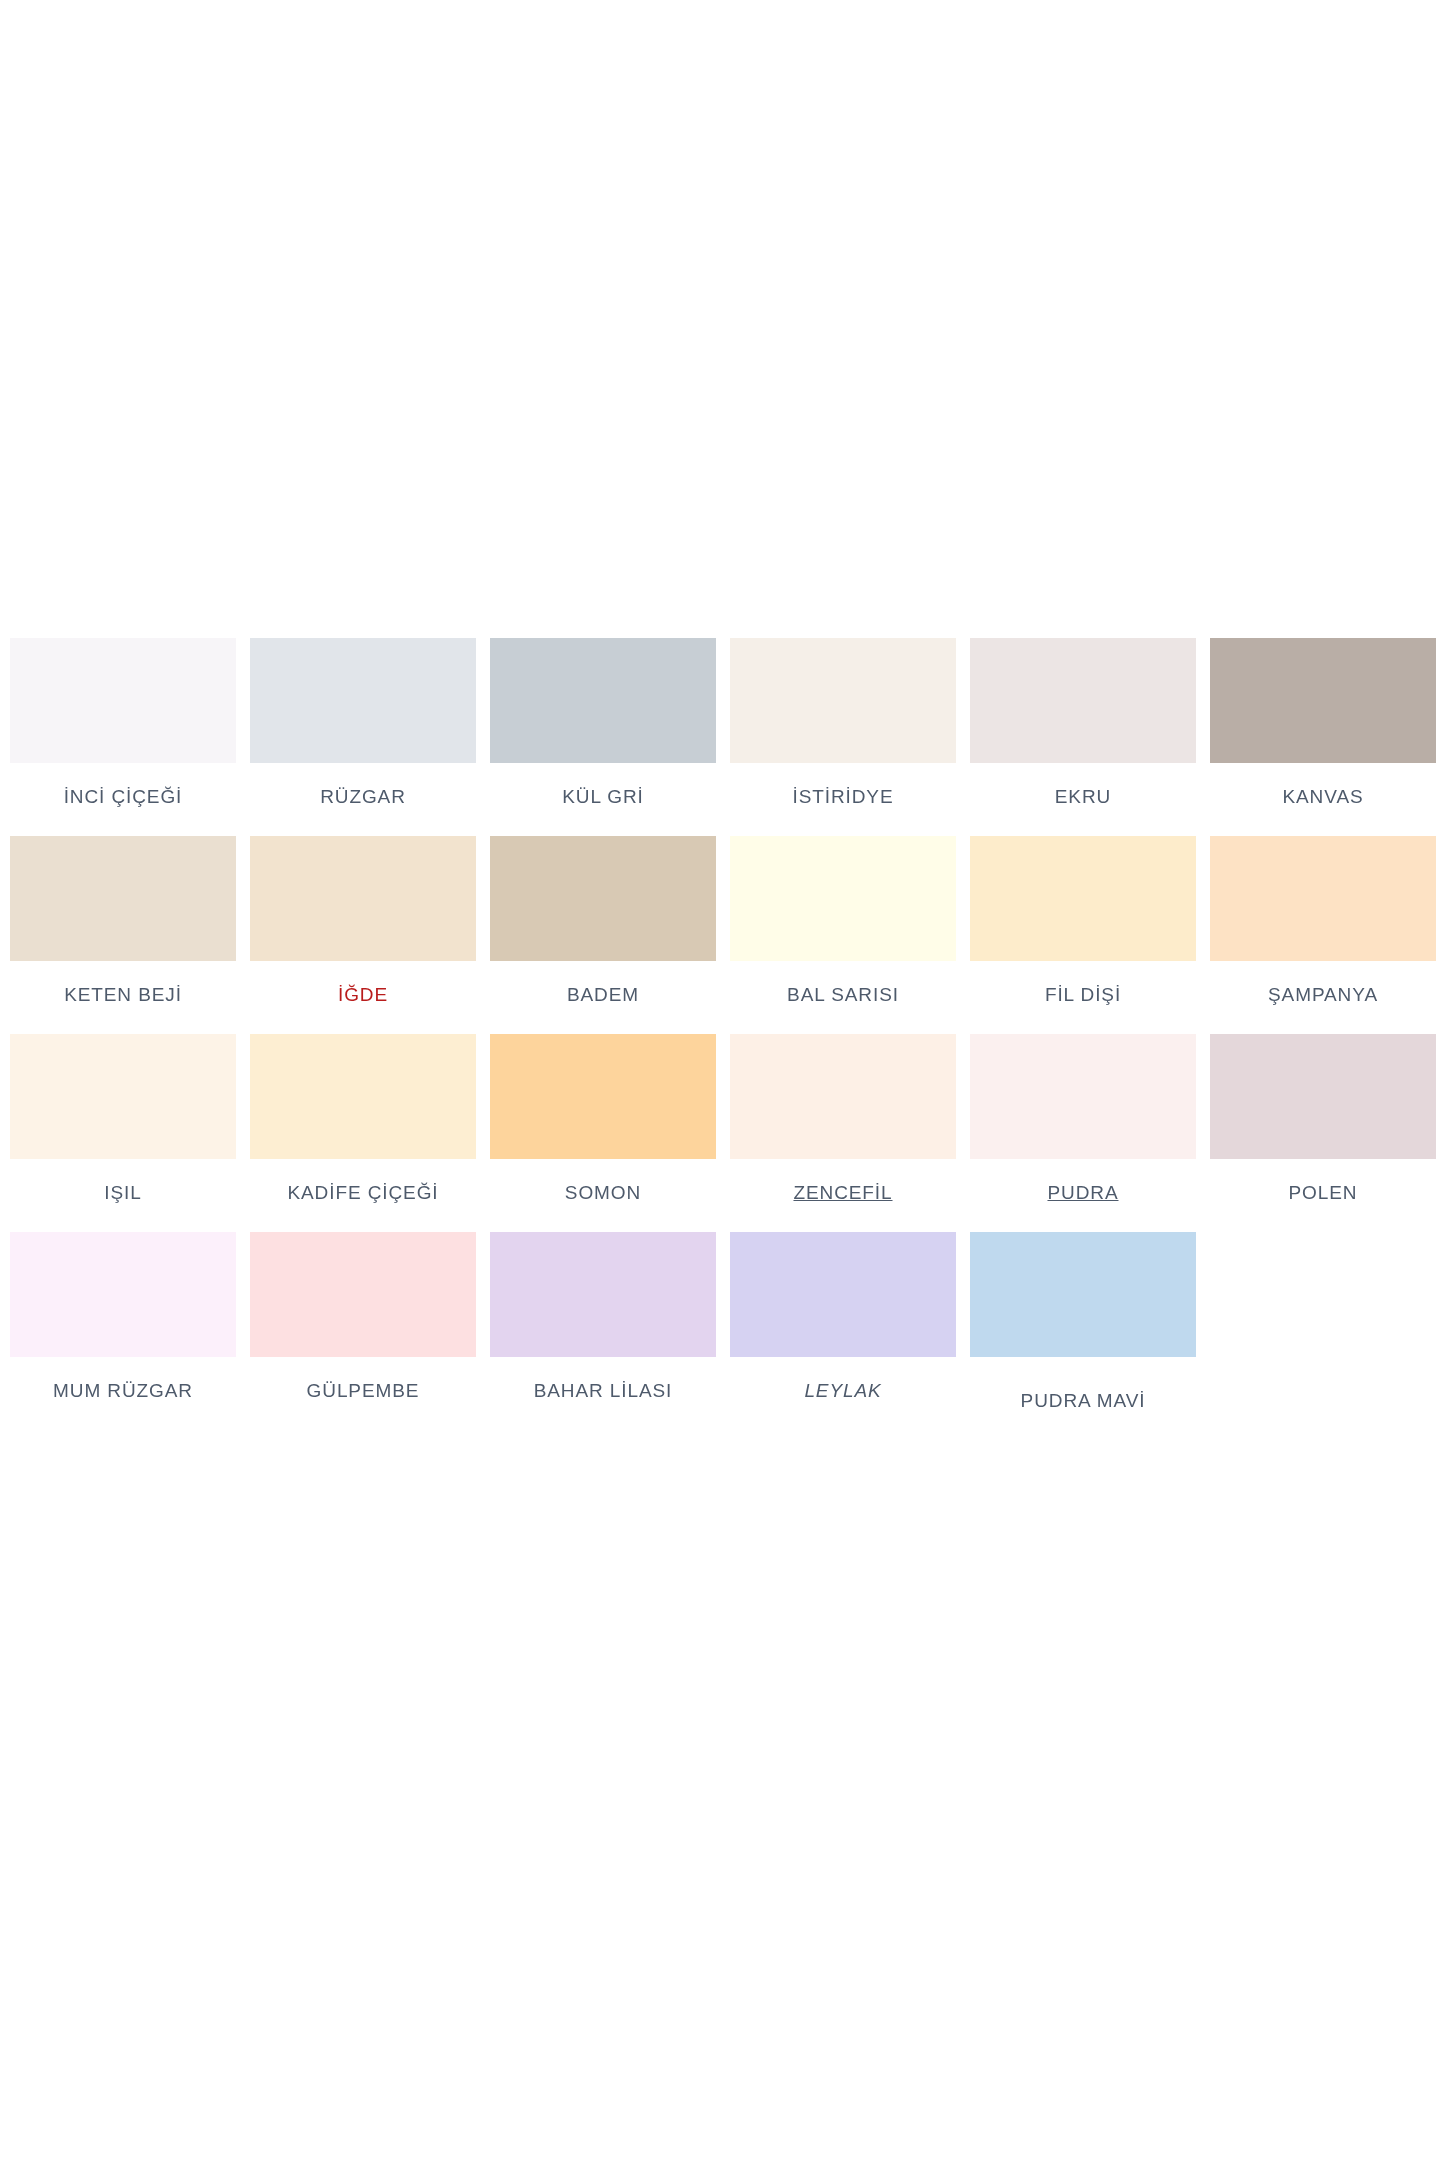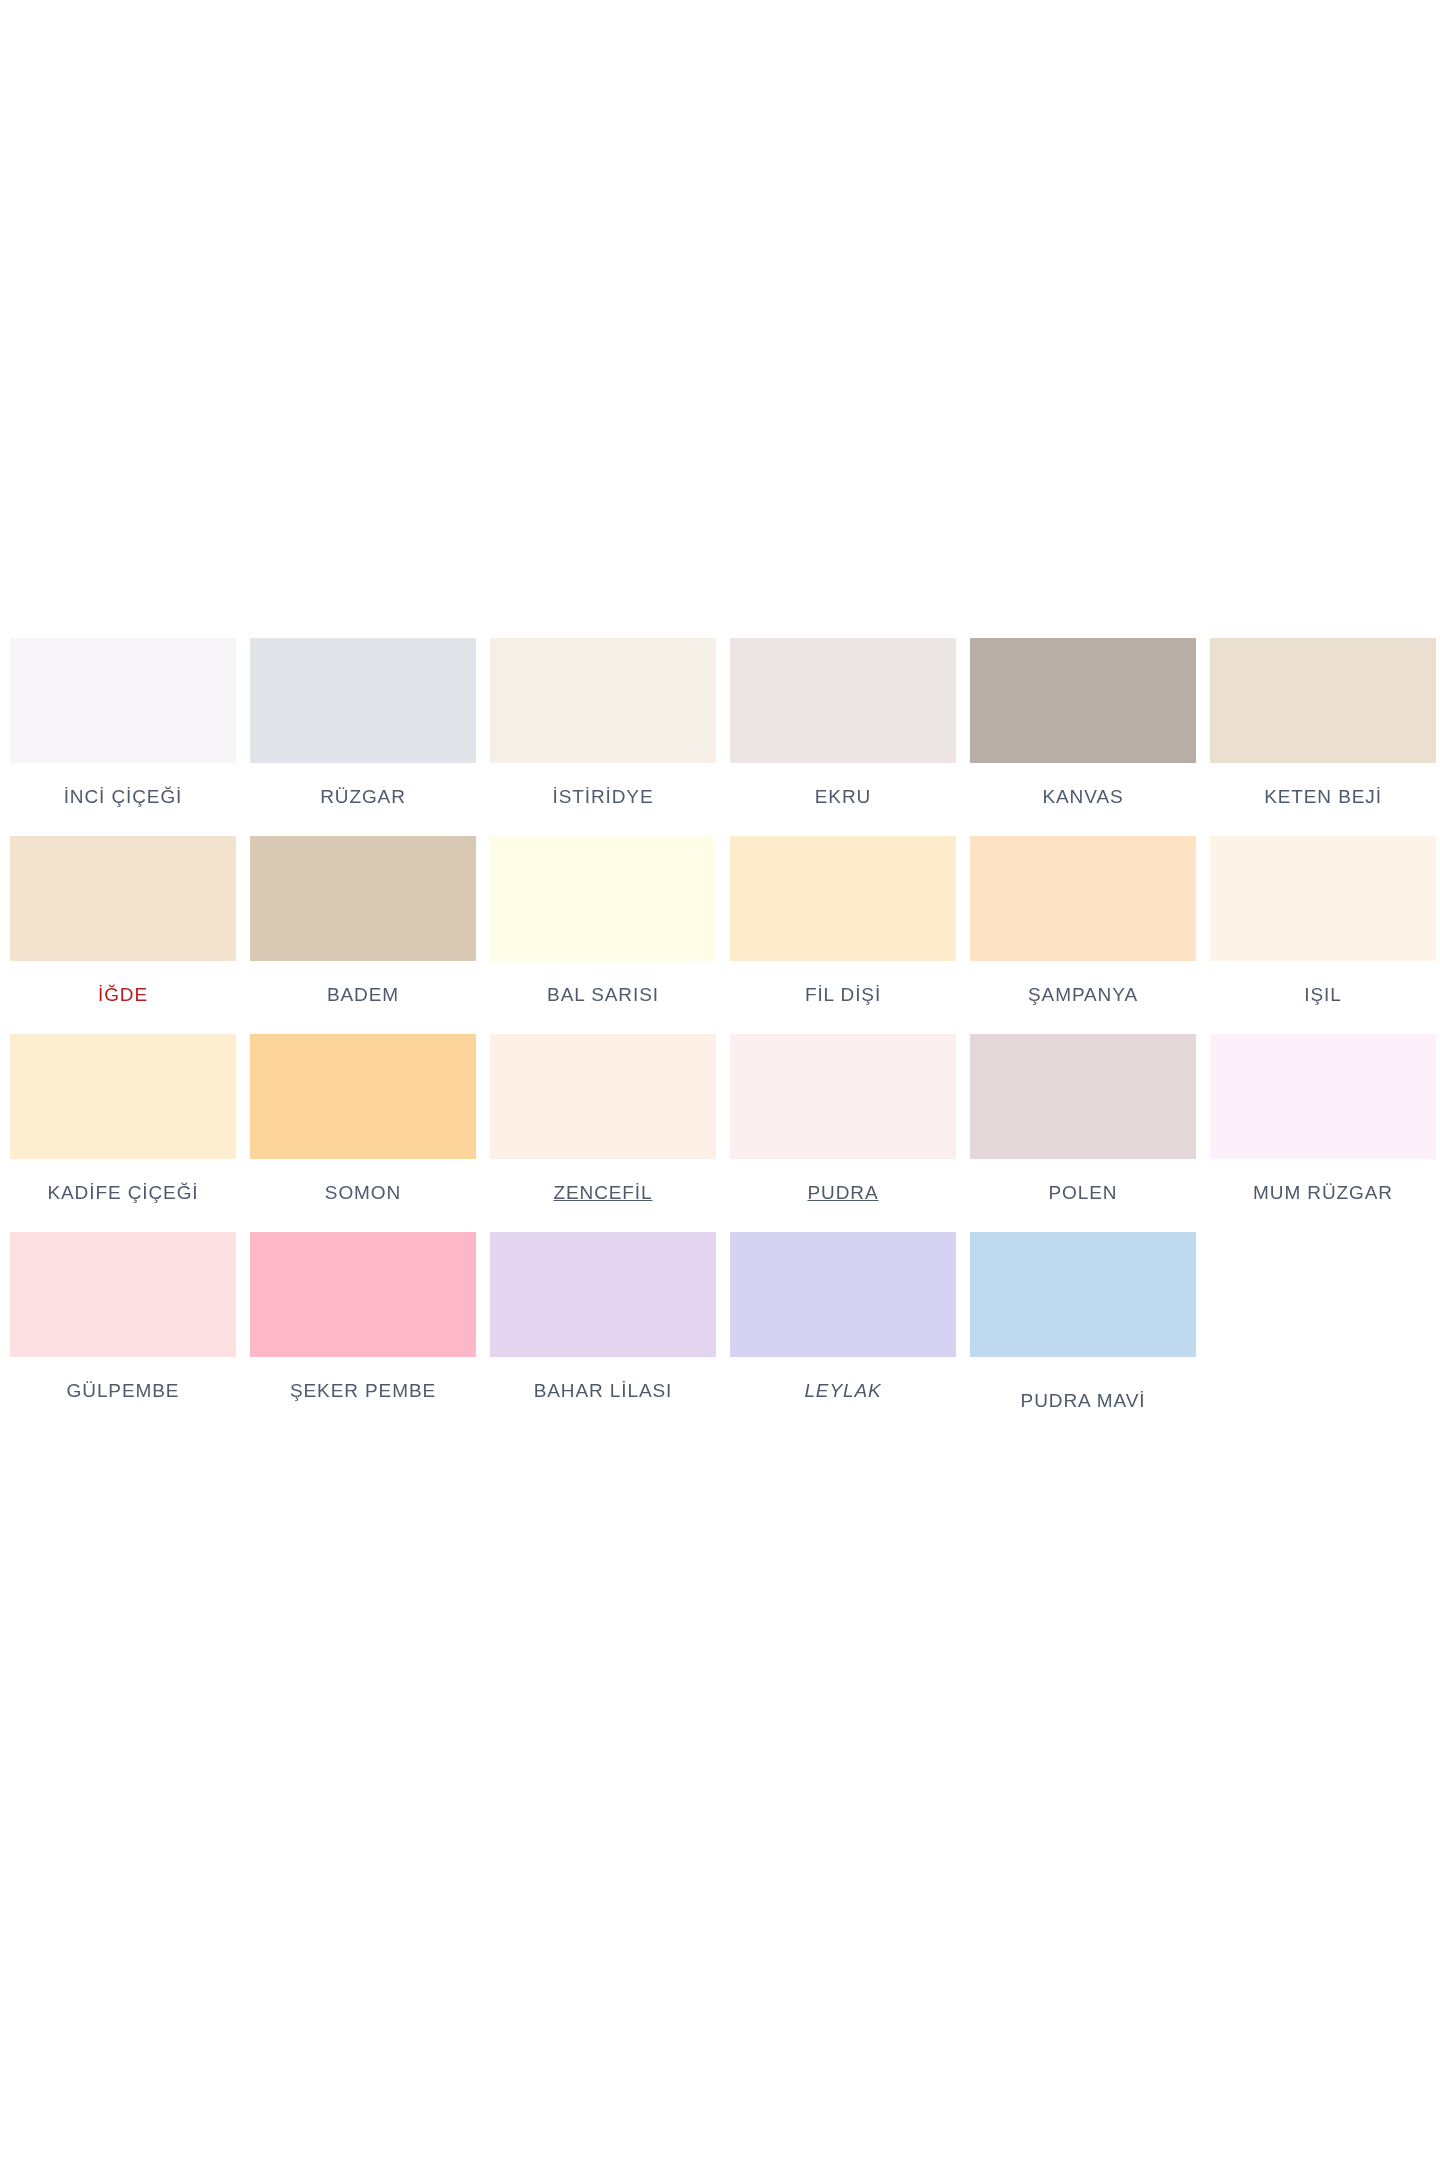--- a/index.html
+++ b/index.html
@@ -65,20 +65,24 @@
   <div id="swatch-grid">
       <div class="swatch-cell">
         <span class="swatch-chip" style="background: rgb(247, 245, 248);"></span>
         <span class="swatch-label" style="color: rgb(78, 90, 107);">İNCİ ÇİÇEĞİ</span>
       </div>
       <div class="swatch-cell">
         <span class="swatch-chip" style="background: rgb(225, 229, 234);"></span>
         <span class="swatch-label" style="color: rgb(78, 90, 107);">RÜZGAR</span>
       </div>
       <div class="swatch-cell">
+        <span class="swatch-chip" style="background: rgb(199, 206, 212);"></span>
+        <span class="swatch-label" style="color: rgb(78, 90, 107);">KÜL GRİ</span>
+      </div>
+      <div class="swatch-cell">
         <span class="swatch-chip" style="background: rgb(245, 239, 232);"></span>
         <span class="swatch-label" style="color: rgb(78, 90, 107);">İSTİRİDYE</span>
       </div>
       <div class="swatch-cell">
         <span class="swatch-chip" style="background: rgb(236, 229, 228);"></span>
         <span class="swatch-label" style="color: rgb(78, 90, 107);">EKRU</span>
       </div>
       <div class="swatch-cell">
         <span class="swatch-chip" style="background: rgb(185, 174, 166);"></span>
         <span class="swatch-label" style="color: rgb(78, 90, 107);">KANVAS</span>
@@ -133,24 +137,20 @@
       </div>
       <div class="swatch-cell">
         <span class="swatch-chip" style="background: rgb(252, 240, 251);"></span>
         <span class="swatch-label" style="color: rgb(78, 90, 107);">MUM RÜZGAR</span>
       </div>
       <div class="swatch-cell">
         <span class="swatch-chip" style="background: rgb(253, 224, 225);"></span>
         <span class="swatch-label" style="color: rgb(78, 90, 107);">GÜLPEMBE</span>
       </div>
       <div class="swatch-cell">
-        <span class="swatch-chip" style="background: rgb(253, 184, 200);"></span>
-        <span class="swatch-label" style="color: rgb(78, 90, 107);">ŞEKER PEMBE</span>
-      </div>
-      <div class="swatch-cell">
         <span class="swatch-chip" style="background: rgb(227, 212, 239);"></span>
         <span class="swatch-label" style="color: rgb(78, 90, 107);">BAHAR LİLASI</span>
       </div>
       <div class="swatch-cell">
         <span class="swatch-chip" style="background: rgb(214, 210, 242);"></span>
         <span class="swatch-label" style="color: rgb(78, 90, 107); font-style: italic;">LEYLAK</span>
       </div>
       <div class="swatch-cell">
         <span class="swatch-chip" style="background: rgb(191, 217, 238);"></span>
         <span class="swatch-label" style="color: rgb(78, 90, 107); margin-top: 34px;">PUDRA MAVİ</span>

